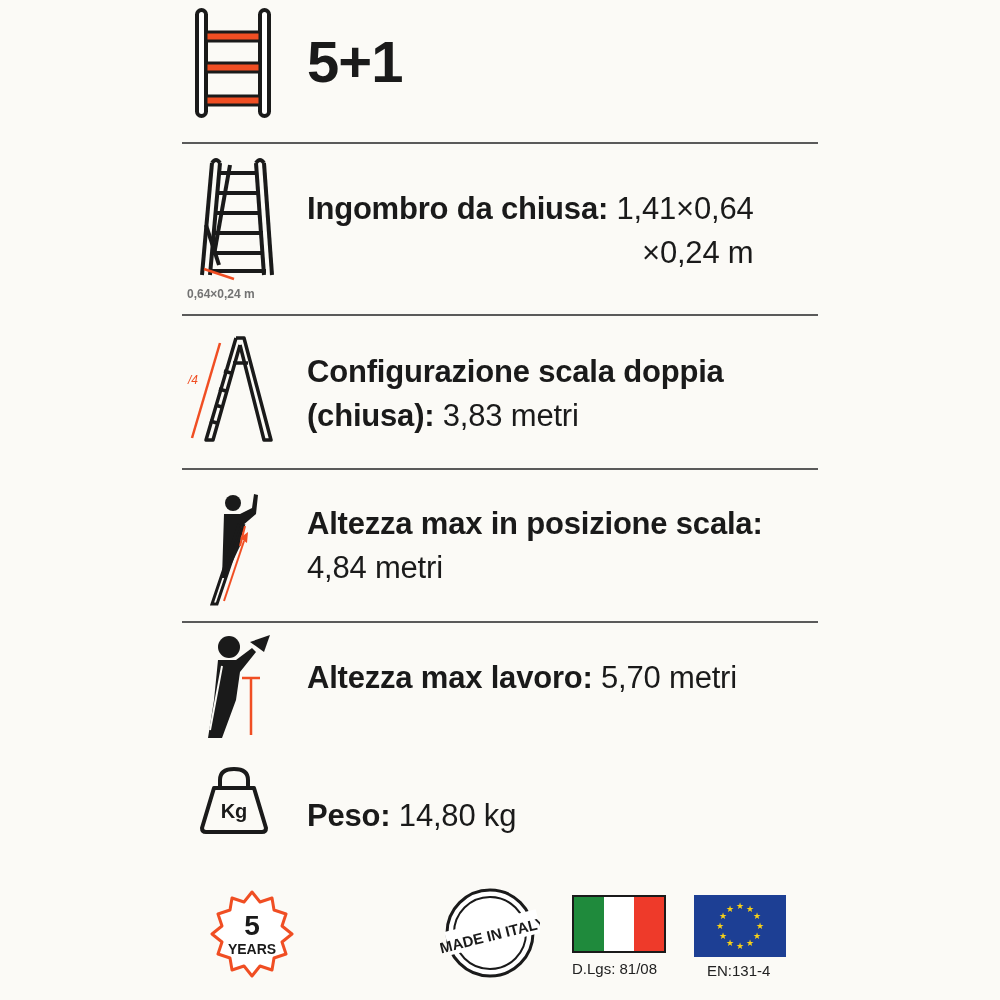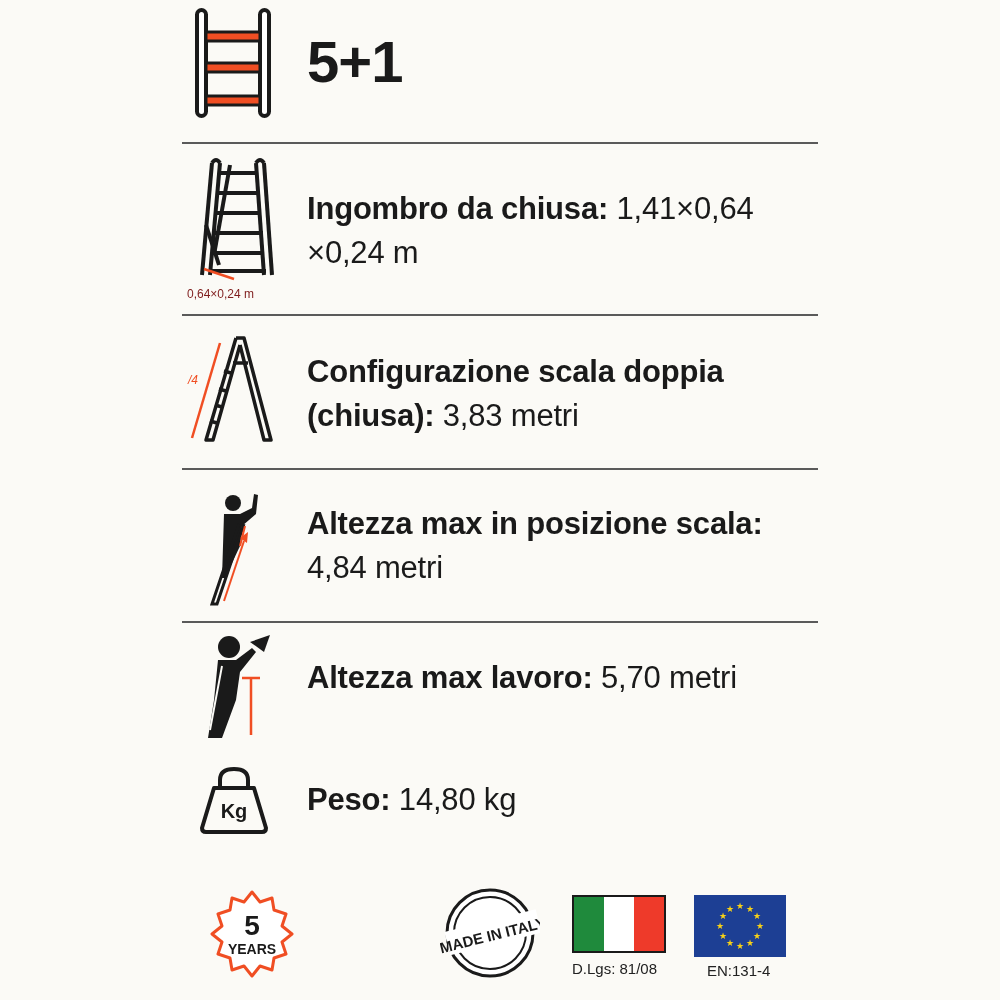--- a/index.html
+++ b/index.html
@@ -56,22 +56,22 @@
         <path d="M30 78 L79 78"></path>
         <path d="M28 98 L80 98"></path>
         <path d="M26 116 L82 116"></path>
         <path d="M46 10 L30 100"></path>
       </g>
     </svg>
   </div>
   <svg style="position:absolute;left:20px;top:110px;" width="40" height="20" viewBox="0 0 40 20">
     <path d="M2 4 L32 14" stroke="#f04e23" stroke-width="2.5"></path>
   </svg>
-  <div style="position:absolute;left:5px;top:132px;font-size:12px;font-weight:normal;color:#7f1d1d;white-space:nowrap;">0,64×0,24 m</div>
-  <div class="text" style="top:32px;">
+  <div style="position:absolute;left:5px;top:132px;font-size:12px;font-weight:bold;color:#737373;white-space:nowrap;">0,64×0,24 m</div>
+  <div class="text" style="top:32px;text-align:right;">
     <b>Ingombro da chiusa:</b>
     <span>1,41×0,64</span><br>
     <span>×0,24 m</span>
   </div>
 </div>
 
 <div class="divider" style="top:314px;"></div>
 
 <div class="row" style="top:325px;height:135px;">
   <div class="icon" style="left:0;top:8px;">
@@ -131,21 +131,21 @@
 </div>
 
 <div class="row" style="top:760px;height:80px;">
   <div class="icon" style="left:16px;top:4px;">
     <svg width="72" height="72" viewBox="0 0 72 72">
       <path d="M22 24 L22 16 Q22 5 36 5 Q50 5 50 16 L50 24" fill="none" stroke="#1a1a1a" stroke-width="4"></path>
       <path d="M16 24 L56 24 L68 64 Q68 68 64 68 L8 68 Q4 68 4 64 Z" fill="none" stroke="#1a1a1a" stroke-width="4" stroke-linejoin="round"></path>
       <text x="36" y="54" text-anchor="middle" font-family="Liberation Sans, sans-serif" font-weight="bold" font-size="20" fill="#1a1a1a">Kg</text>
     </svg>
   </div>
-  <div class="text" style="top:18px;text-align:center;">
+  <div class="text" style="top:34px;text-align:center;">
     <b>Peso:</b>
     <span>14,80 kg</span>
   </div>
 </div>
 
 <div class="badges">
 
   <div class="badge" style="left:8px;top:8px;">
     <svg width="88" height="90" viewBox="0 0 88 90">
       <path d="M44 4 L52 14 L64 10 L66 22 L78 26 L74 38 L84 46 L74 54 L78 66 L66 70 L64 82 L52 78 L44 88 L36 78 L24 82 L22 70 L10 66 L14 54 L4 46 L14 38 L10 26 L22 22 L24 10 L36 14 Z" fill="#fff" stroke="#f04e23" stroke-width="3" stroke-linejoin="round"></path>

